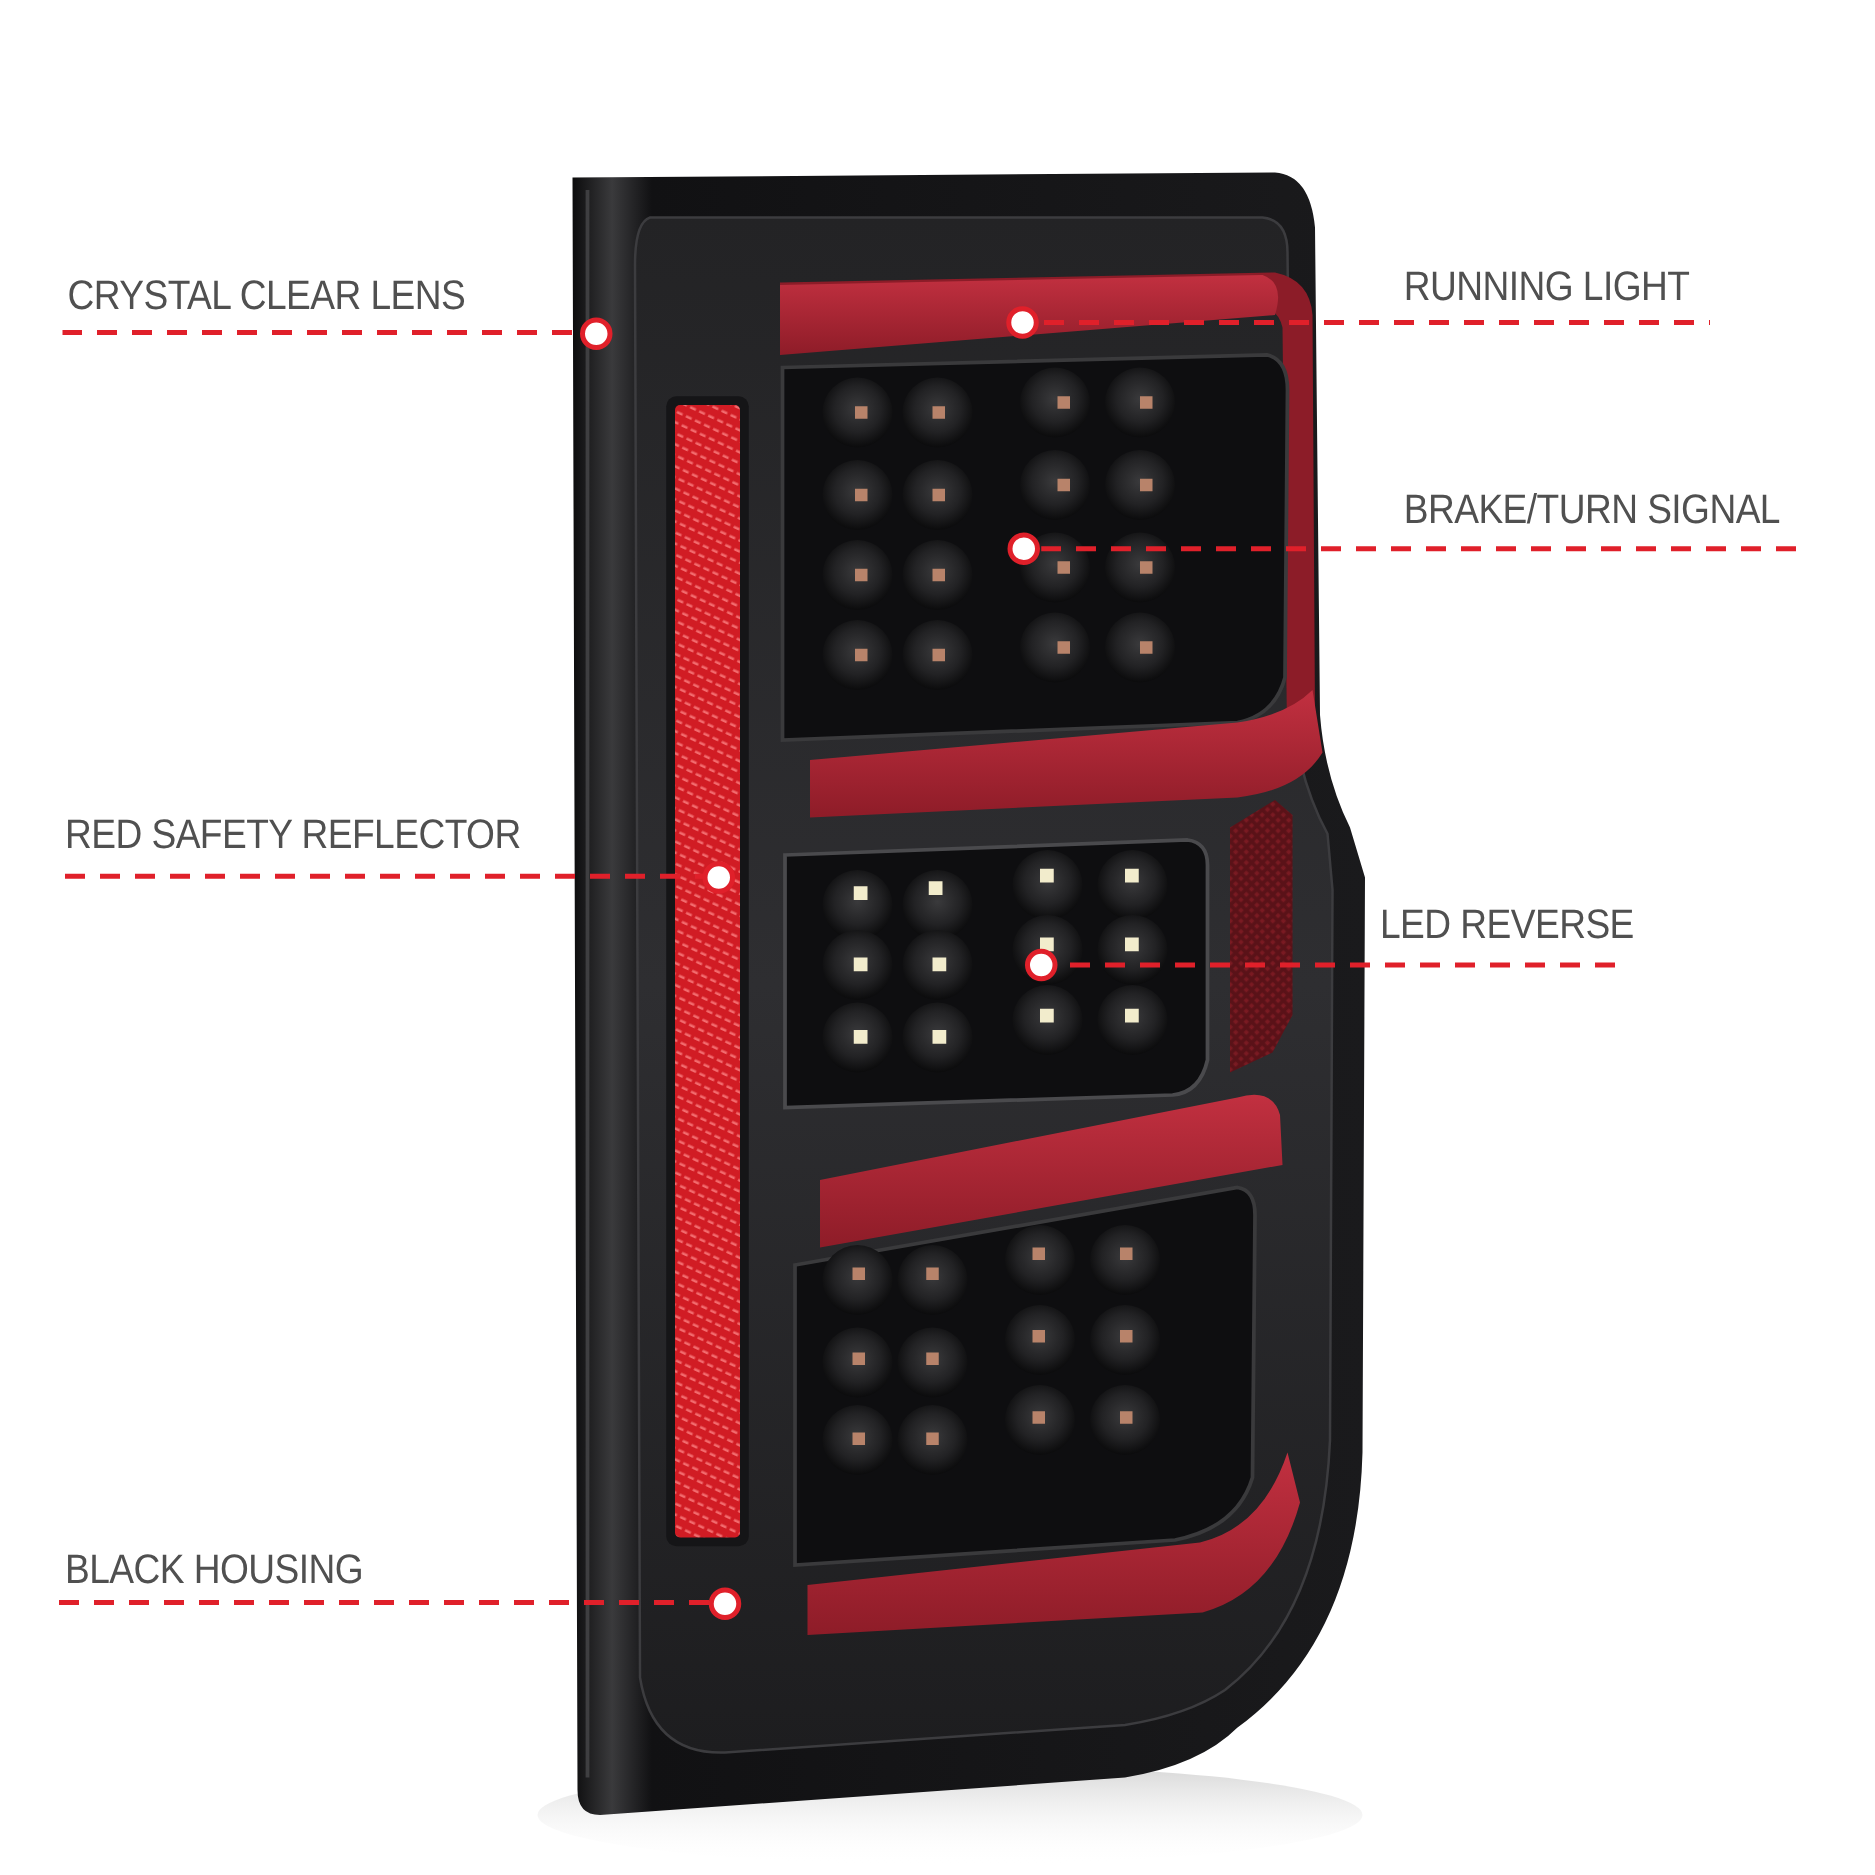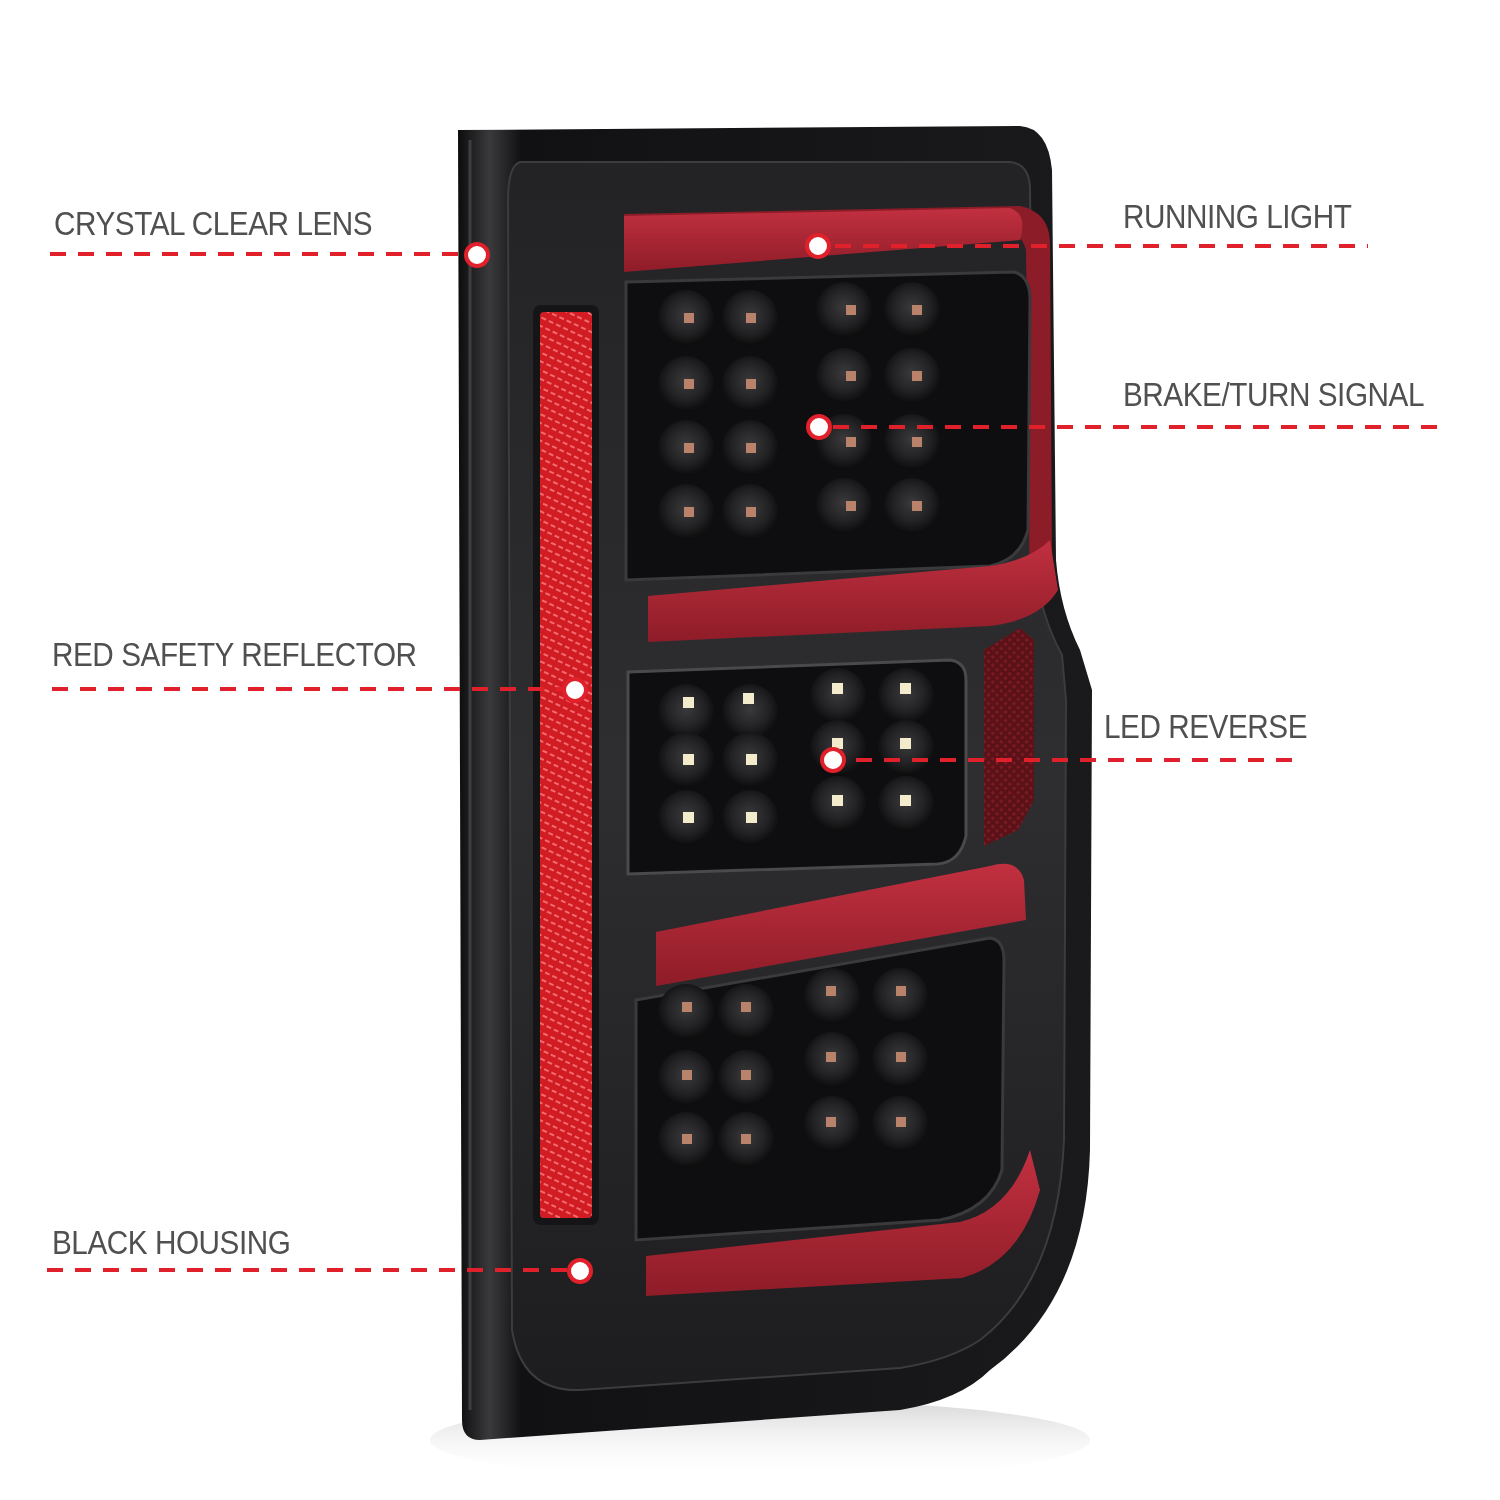--- a/index.html
+++ b/index.html
@@ -1,17 +1,17 @@
 <!DOCTYPE html>
 <html><head>
 <meta charset="utf-8">
 <style>
   html, body { margin: 0; padding: 0; background: #ffffff; }
   body { width: 1500px; height: 1500px; position: relative; overflow: hidden; font-family: "Liberation Sans", sans-serif; }
-  .stage { position: absolute; left: 0; top: 0; width: 1500px; height: 1344px; }
+  .stage { position: absolute; left: 0; top: 12px; width: 1500px; height: 1344px; }
   .lamp-svg { position: absolute; left: 0; top: 0; width: 1500px; height: 1500px; }
   .callout-label {
     position: absolute;
     color: #505050;
     font-family: "Liberation Sans", sans-serif;
     font-size: 33px;
     letter-spacing: -0.5px;
     white-space: nowrap;
     line-height: 1;
     font-weight: 400;

